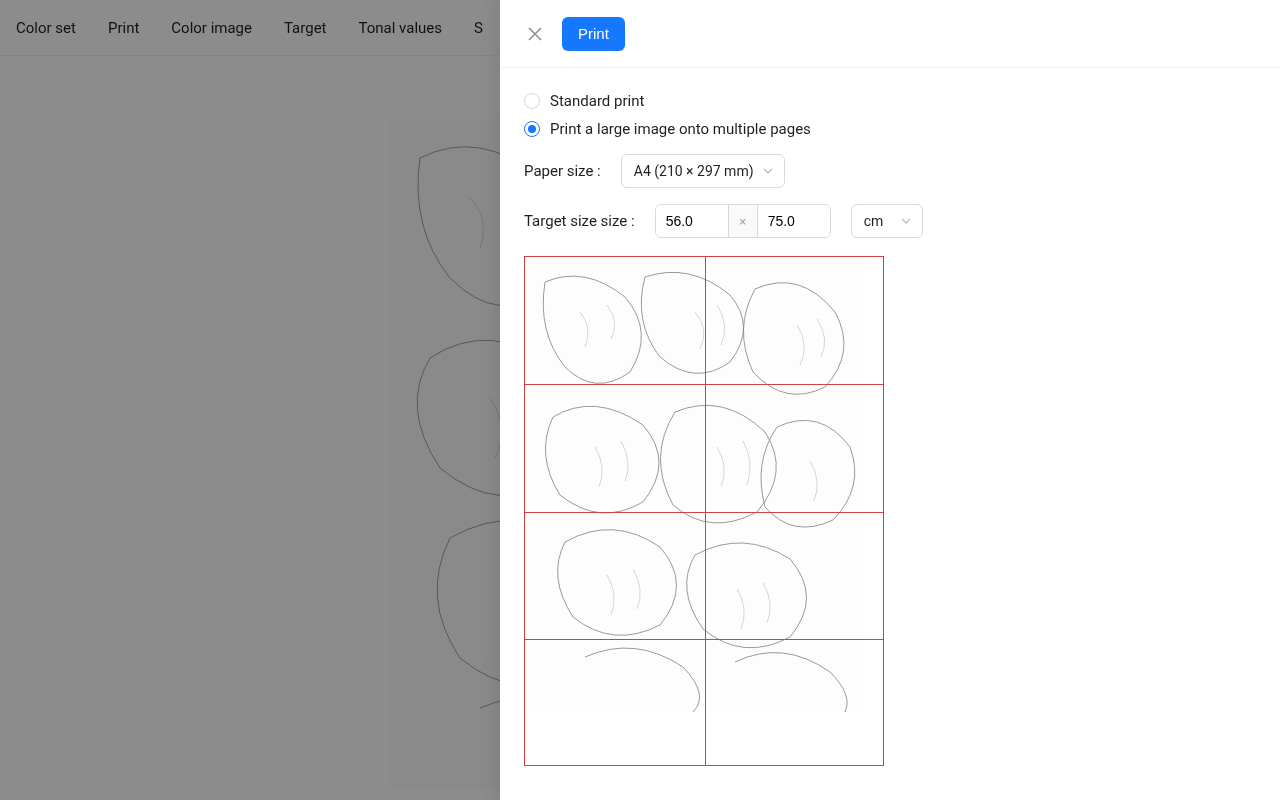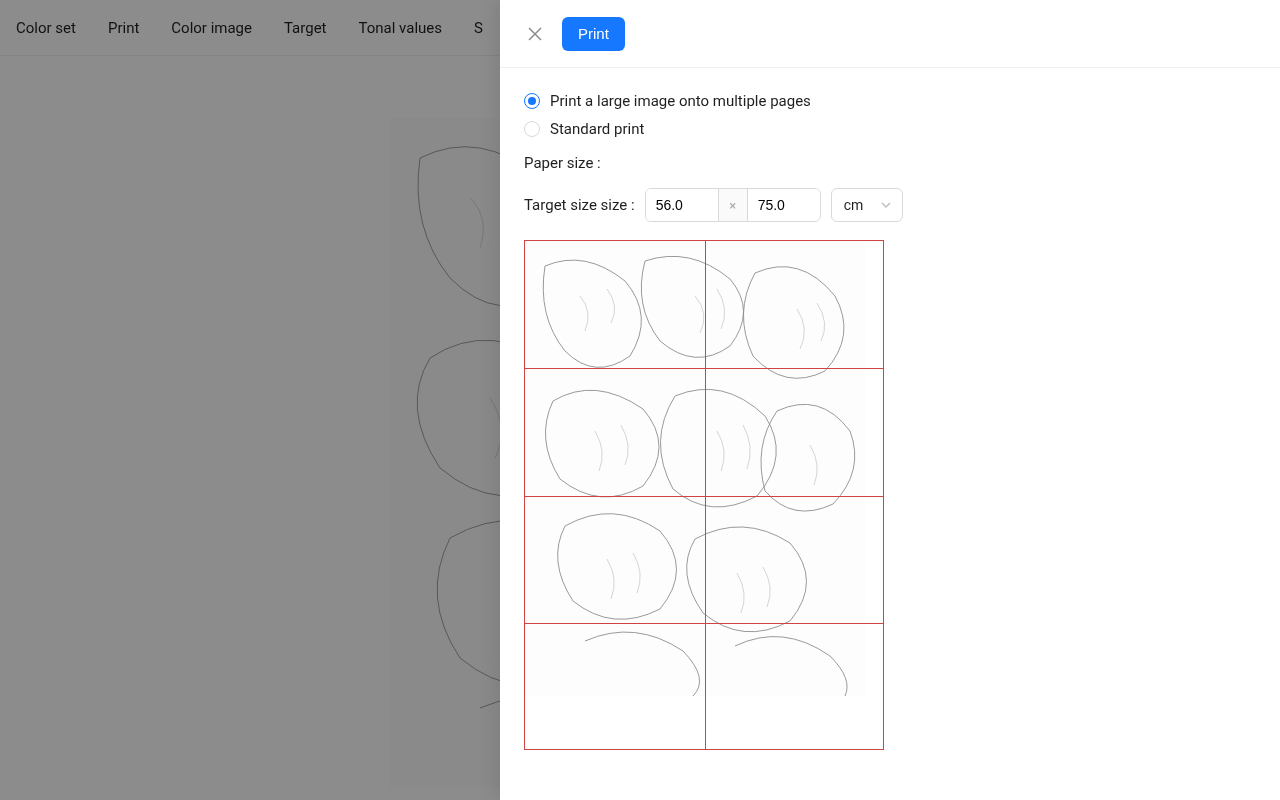--- a/index.html
+++ b/index.html
@@ -104,21 +104,21 @@
     .radio.checked::after {
       content: "";
       position: absolute;
       inset: 3px;
       border-radius: 50%;
       background: #1677ff;
     }
 
     
     .form-row {
-      display: flex; align-items: center; gap: 10px;
+      display: flex; align-items: center; gap: 20px;
       margin-top: 16px;
       font-size: 15px;
     }
     .form-label { white-space: nowrap; }
     .select {
       height: 34px;
       border: 1px solid #d9d9d9;
       border-radius: 6px;
       padding: 0 30px 0 12px;
       display: flex; align-items: center;
@@ -229,30 +229,38 @@
       <svg viewBox="0 0 14 14">
           <path d="M1 1 L13 13 M13 1 L1 13" stroke="currentColor" stroke-width="1.5" fill="none"></path>
         </svg>
     </div>
     <button class="print-btn">Print</button>
   </div>
 
   <div class="drawer-body">
 
     <div class="radio-row">
+      <span class="radio"></span>
+      <span>Standard print</span>
+    </div>
+    <div class="radio-row">
       <span class="radio checked"></span>
       <span>Print a large image onto multiple pages</span>
     </div>
-    <div class="radio-row">
-      <span class="radio"></span>
-      <span>Standard print</span>
-    </div>
 
     <div class="form-row">
       <span class="form-label">Paper size :</span>
+      <div class="select">
+        <span>A4 (210 × 297 mm)</span>
+        <span class="chev">
+          <svg viewBox="0 0 12 12">
+              <path d="M2 4 L6 8 L10 4" stroke="currentColor" stroke-width="1.5" fill="none"></path>
+            </svg>
+        </span>
+      </div>
     </div>
 
     <div class="form-row">
       <span class="form-label">Target size size :</span>
       <div class="size-group">
         <input class="size-input" value="56.0" style="">
         <span class="size-sep">×</span>
         <input class="size-input" value="75.0" style="">
       </div>
       <div class="select">

